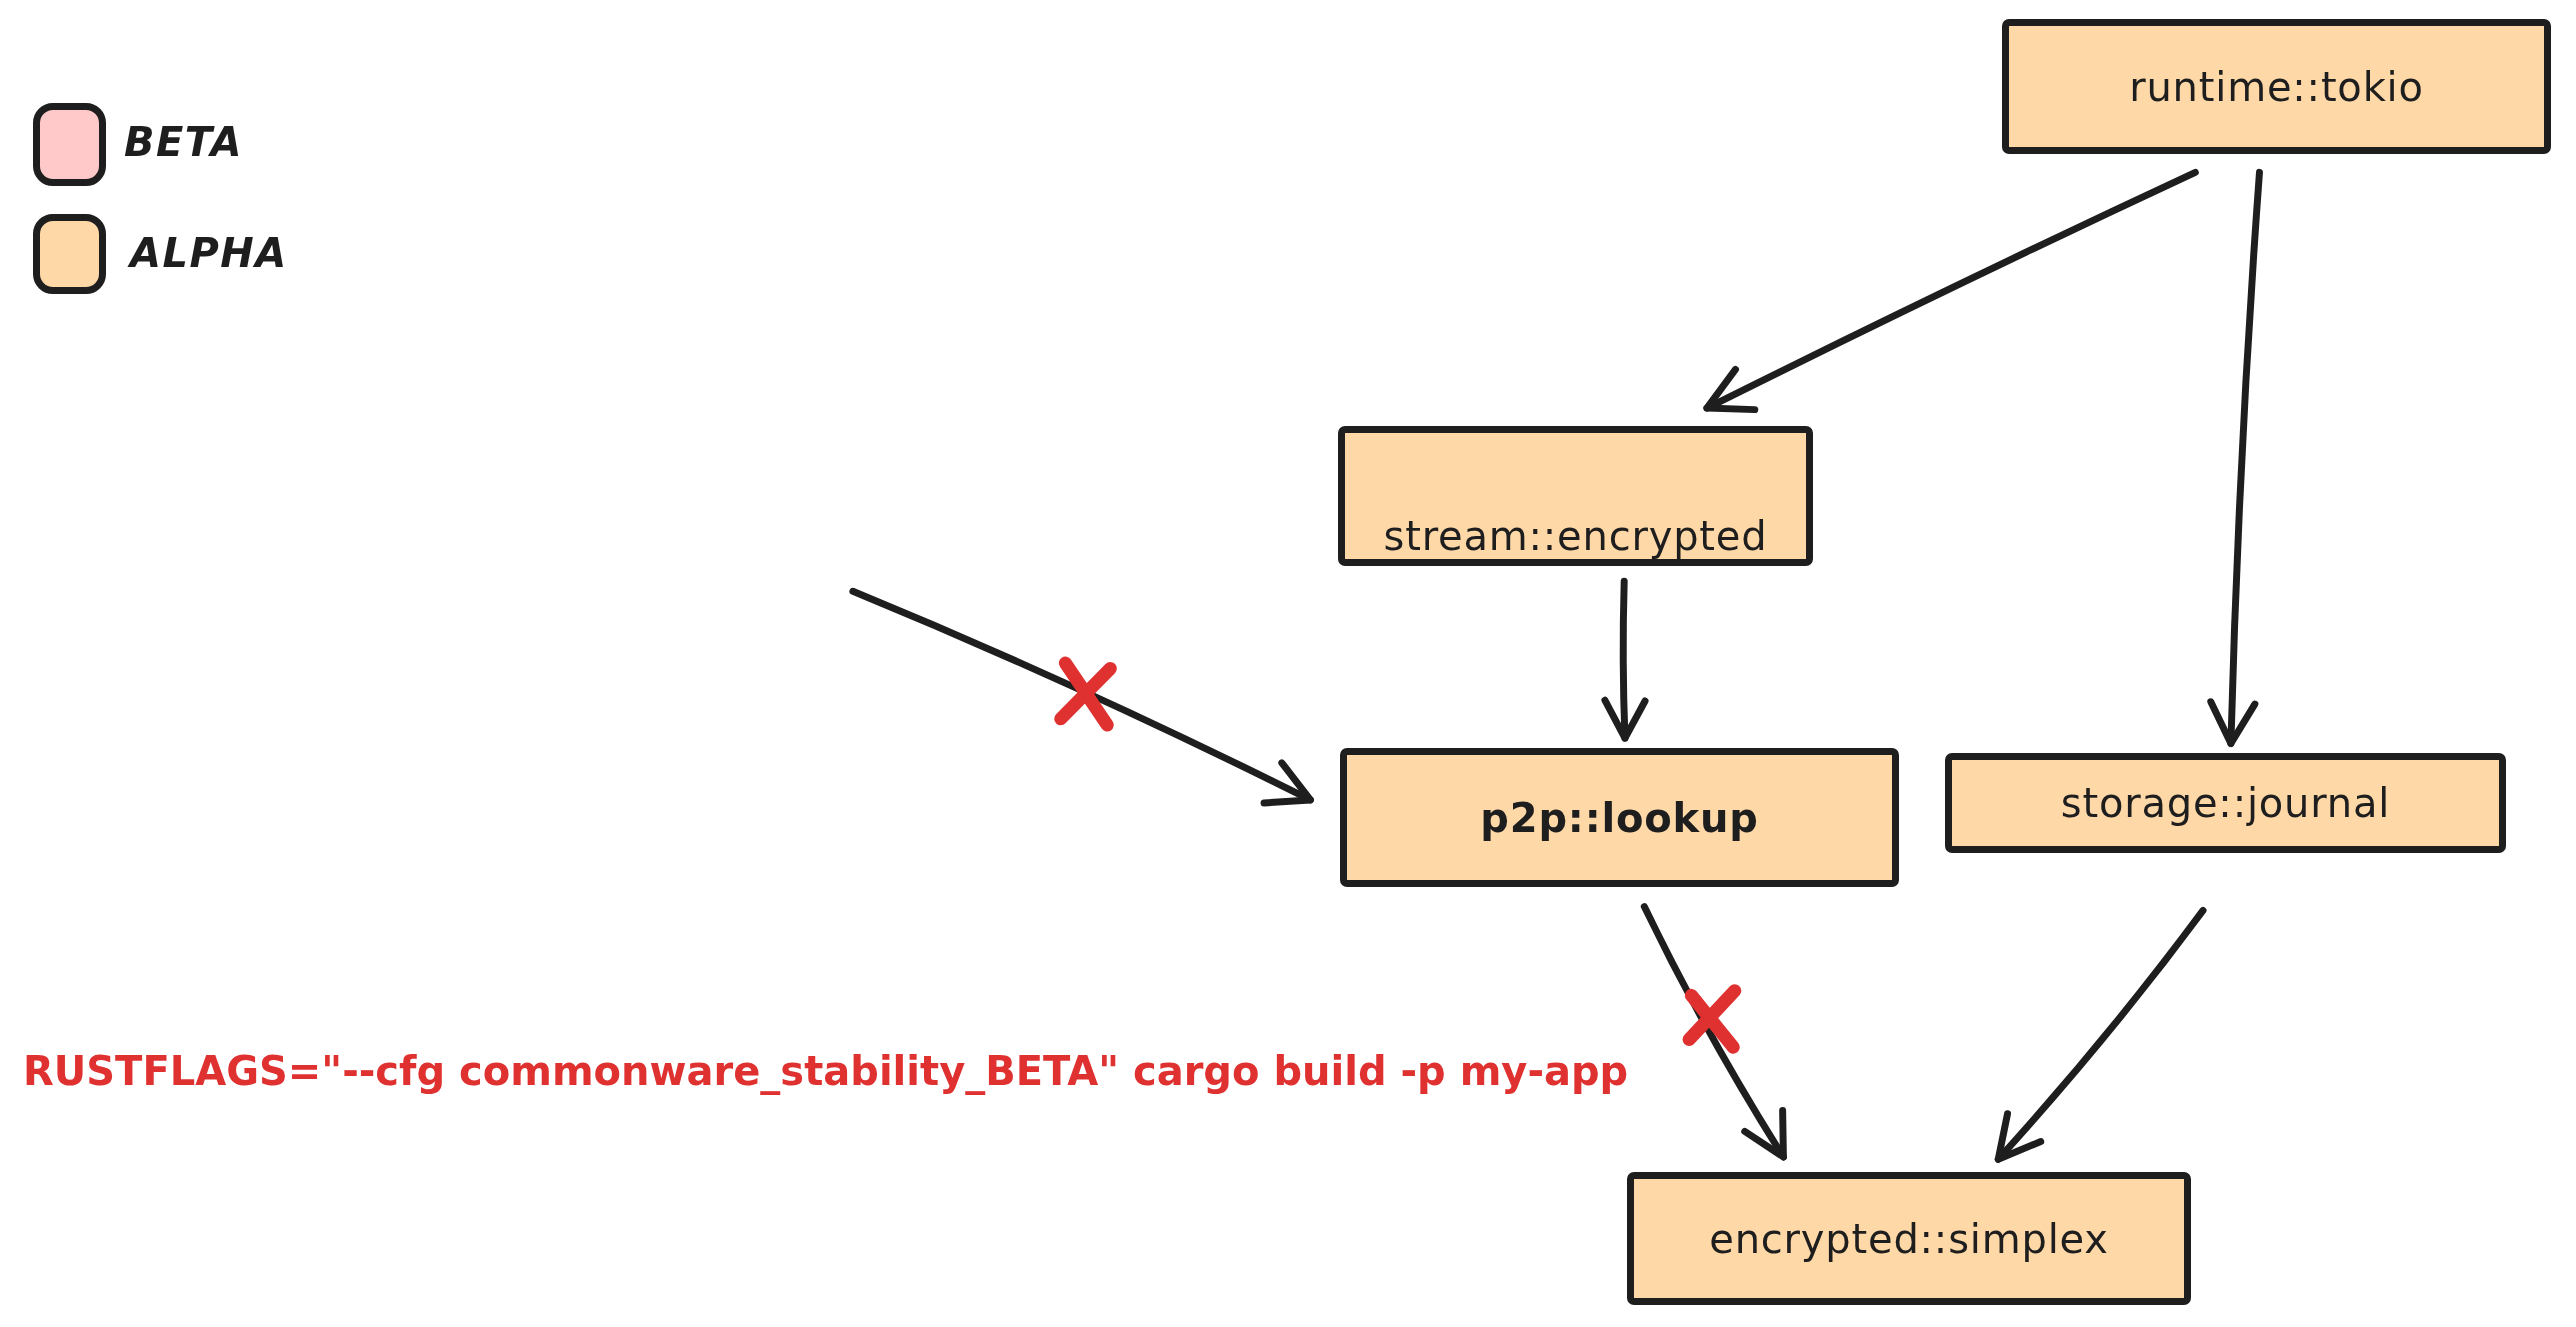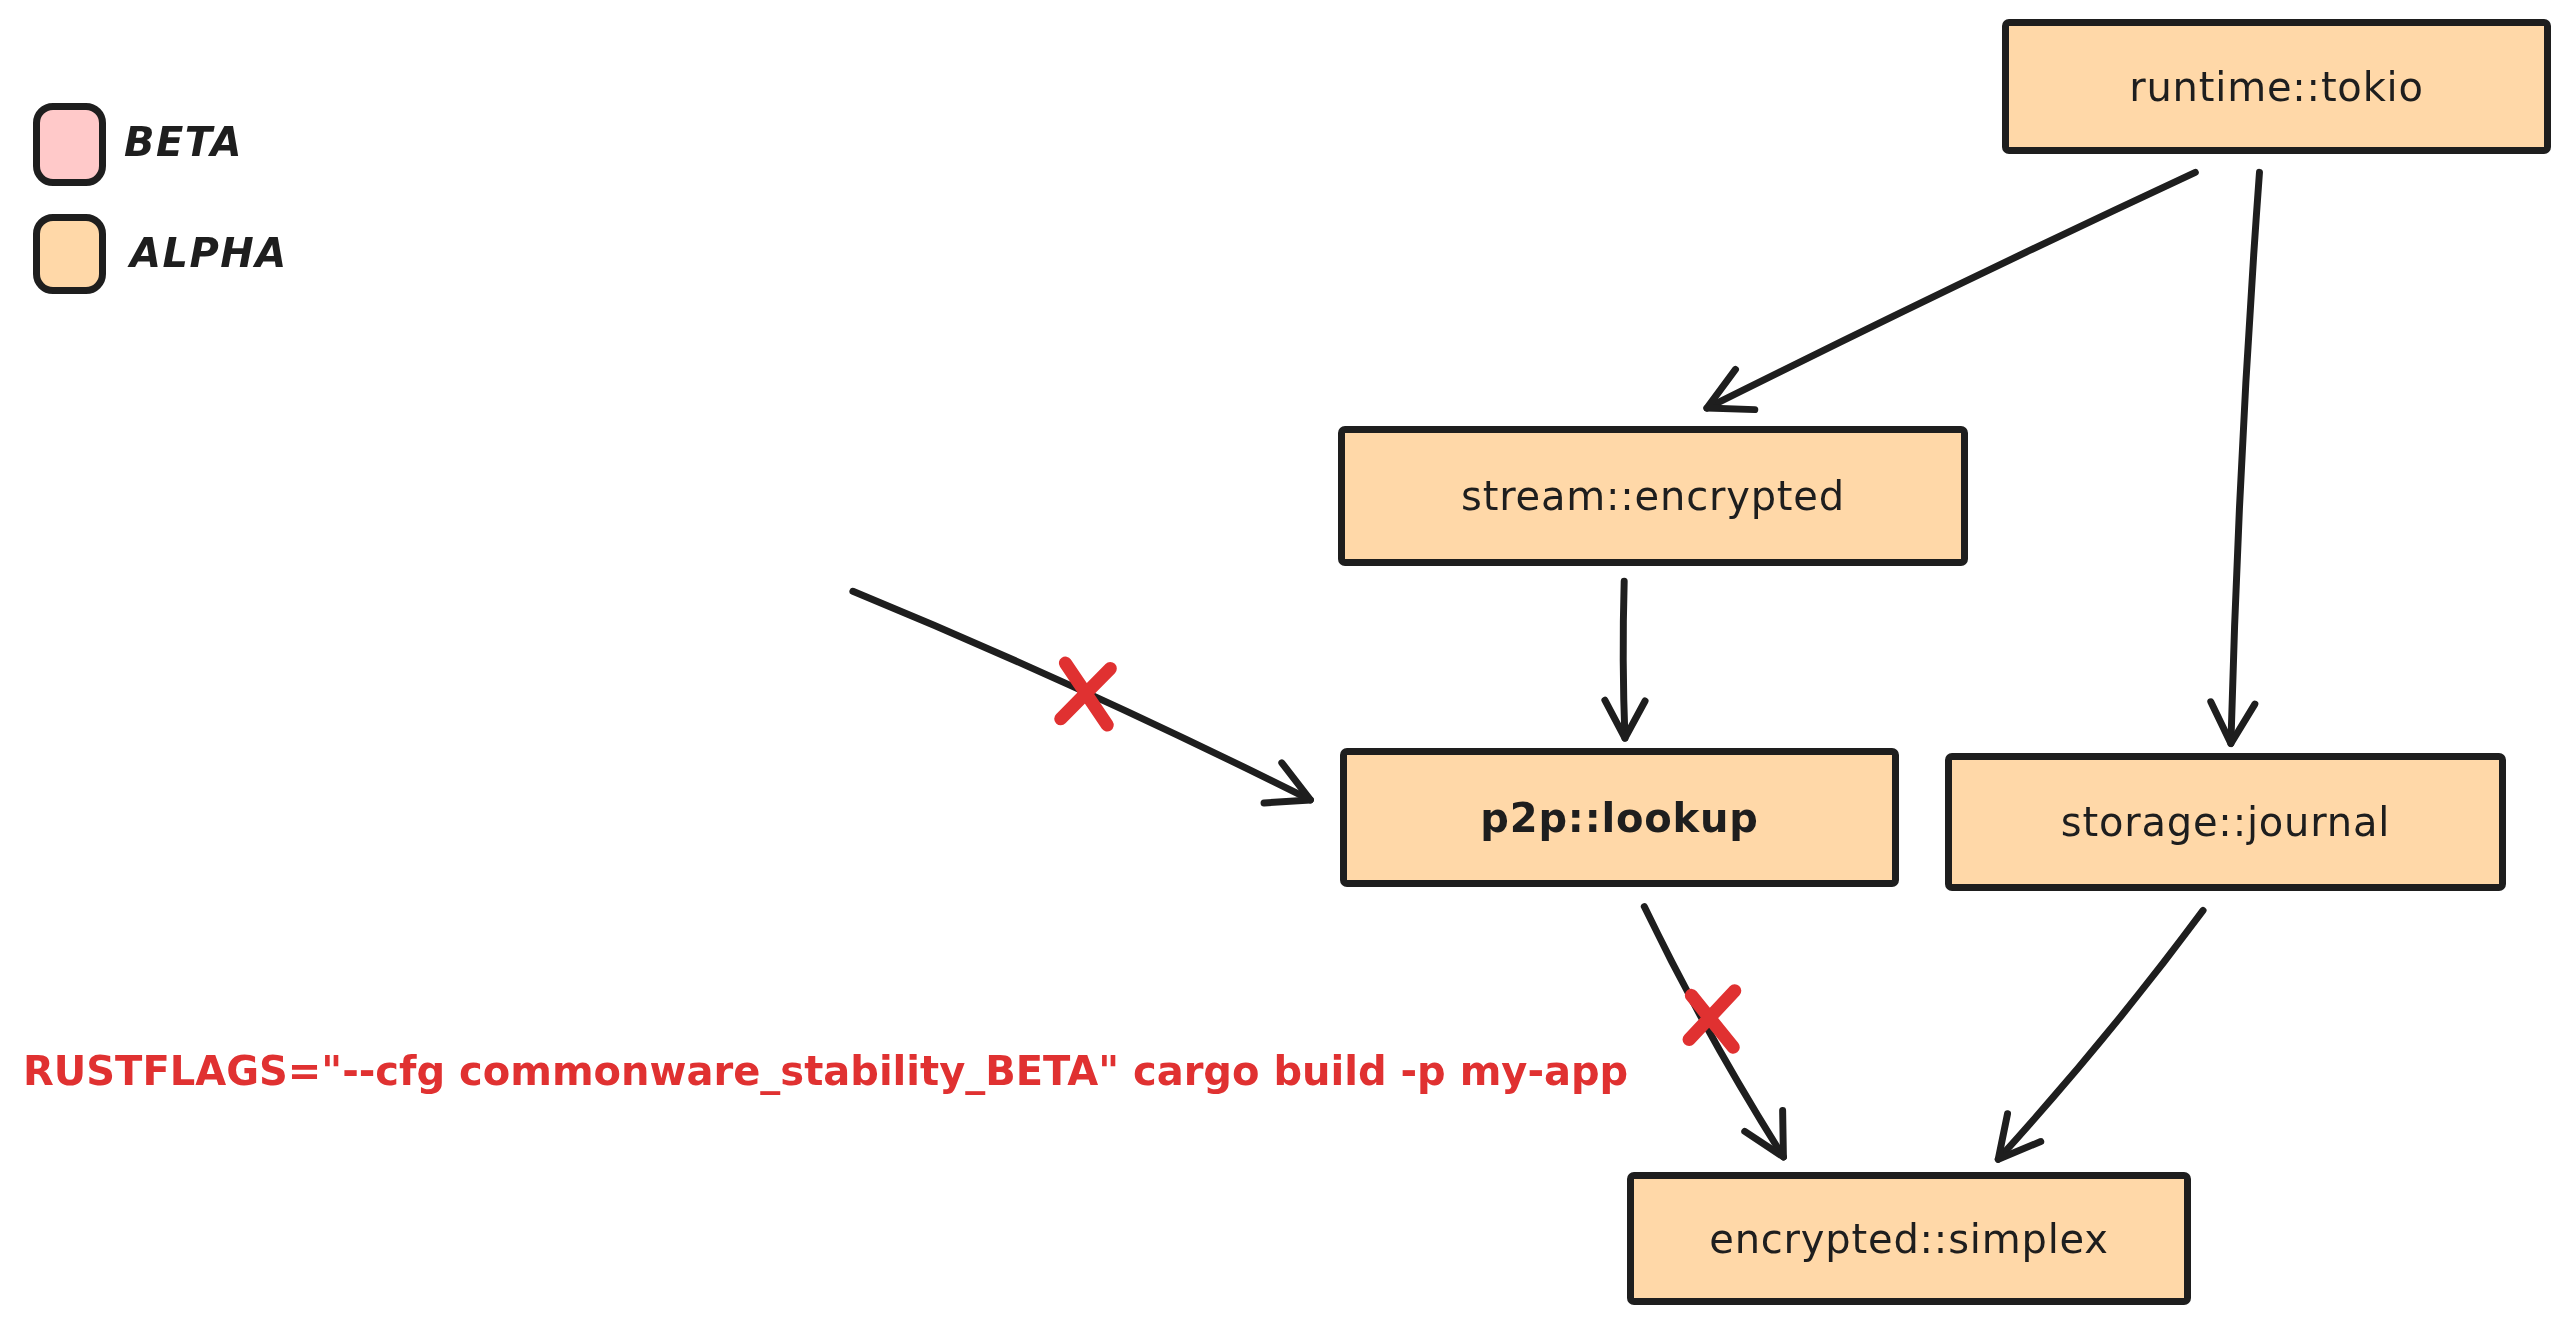--- a/index.html
+++ b/index.html
@@ -122,29 +122,29 @@
   <div class="legend-label" style="left:124px; top:118px;">BETA</div>
 
   <div class="swatch" style="left:33px; top:214px; width:73px; height:80px; background:#ffd8a8;"></div>
   <div class="legend-label" style="left:130px; top:229px;">ALPHA</div>
 
   <div class="node node-beta" style="left:2002px; top:19.3px; width:549px; height:135px;">
     <span>runtime::tokio</span>
   </div>
 
 
-  <div class="node node-beta" style="left:1338px; top:426px; width:630px; height:140px;">
+  <div class="node node-beta" style="left:1338px; top:426px; width:475px; height:140px;align-items:flex-end;">
     <span>stream::encrypted</span>
   </div>
 
   <div class="node node-beta" style="left:1340px; top:748px; width:559px; height:139px;font-weight:bold;">
     <span>p2p::lookup</span>
   </div>
 
-  <div class="node node-beta" style="left:1945px; top:753px; width:561px; height:138px;">
+  <div class="node node-beta" style="left:1945px; top:753px; width:561px; height:100px;">
     <span>storage::journal</span>
   </div>
 
   <div class="node node-beta" style="left:1627px; top:1172px; width:564px; height:133px;">
     <span>encrypted::simplex</span>
   </div>
 
   <div class="command">RUSTFLAGS="--cfg commonware_stability_BETA" cargo build -p my-app</div>
 
 </div>

